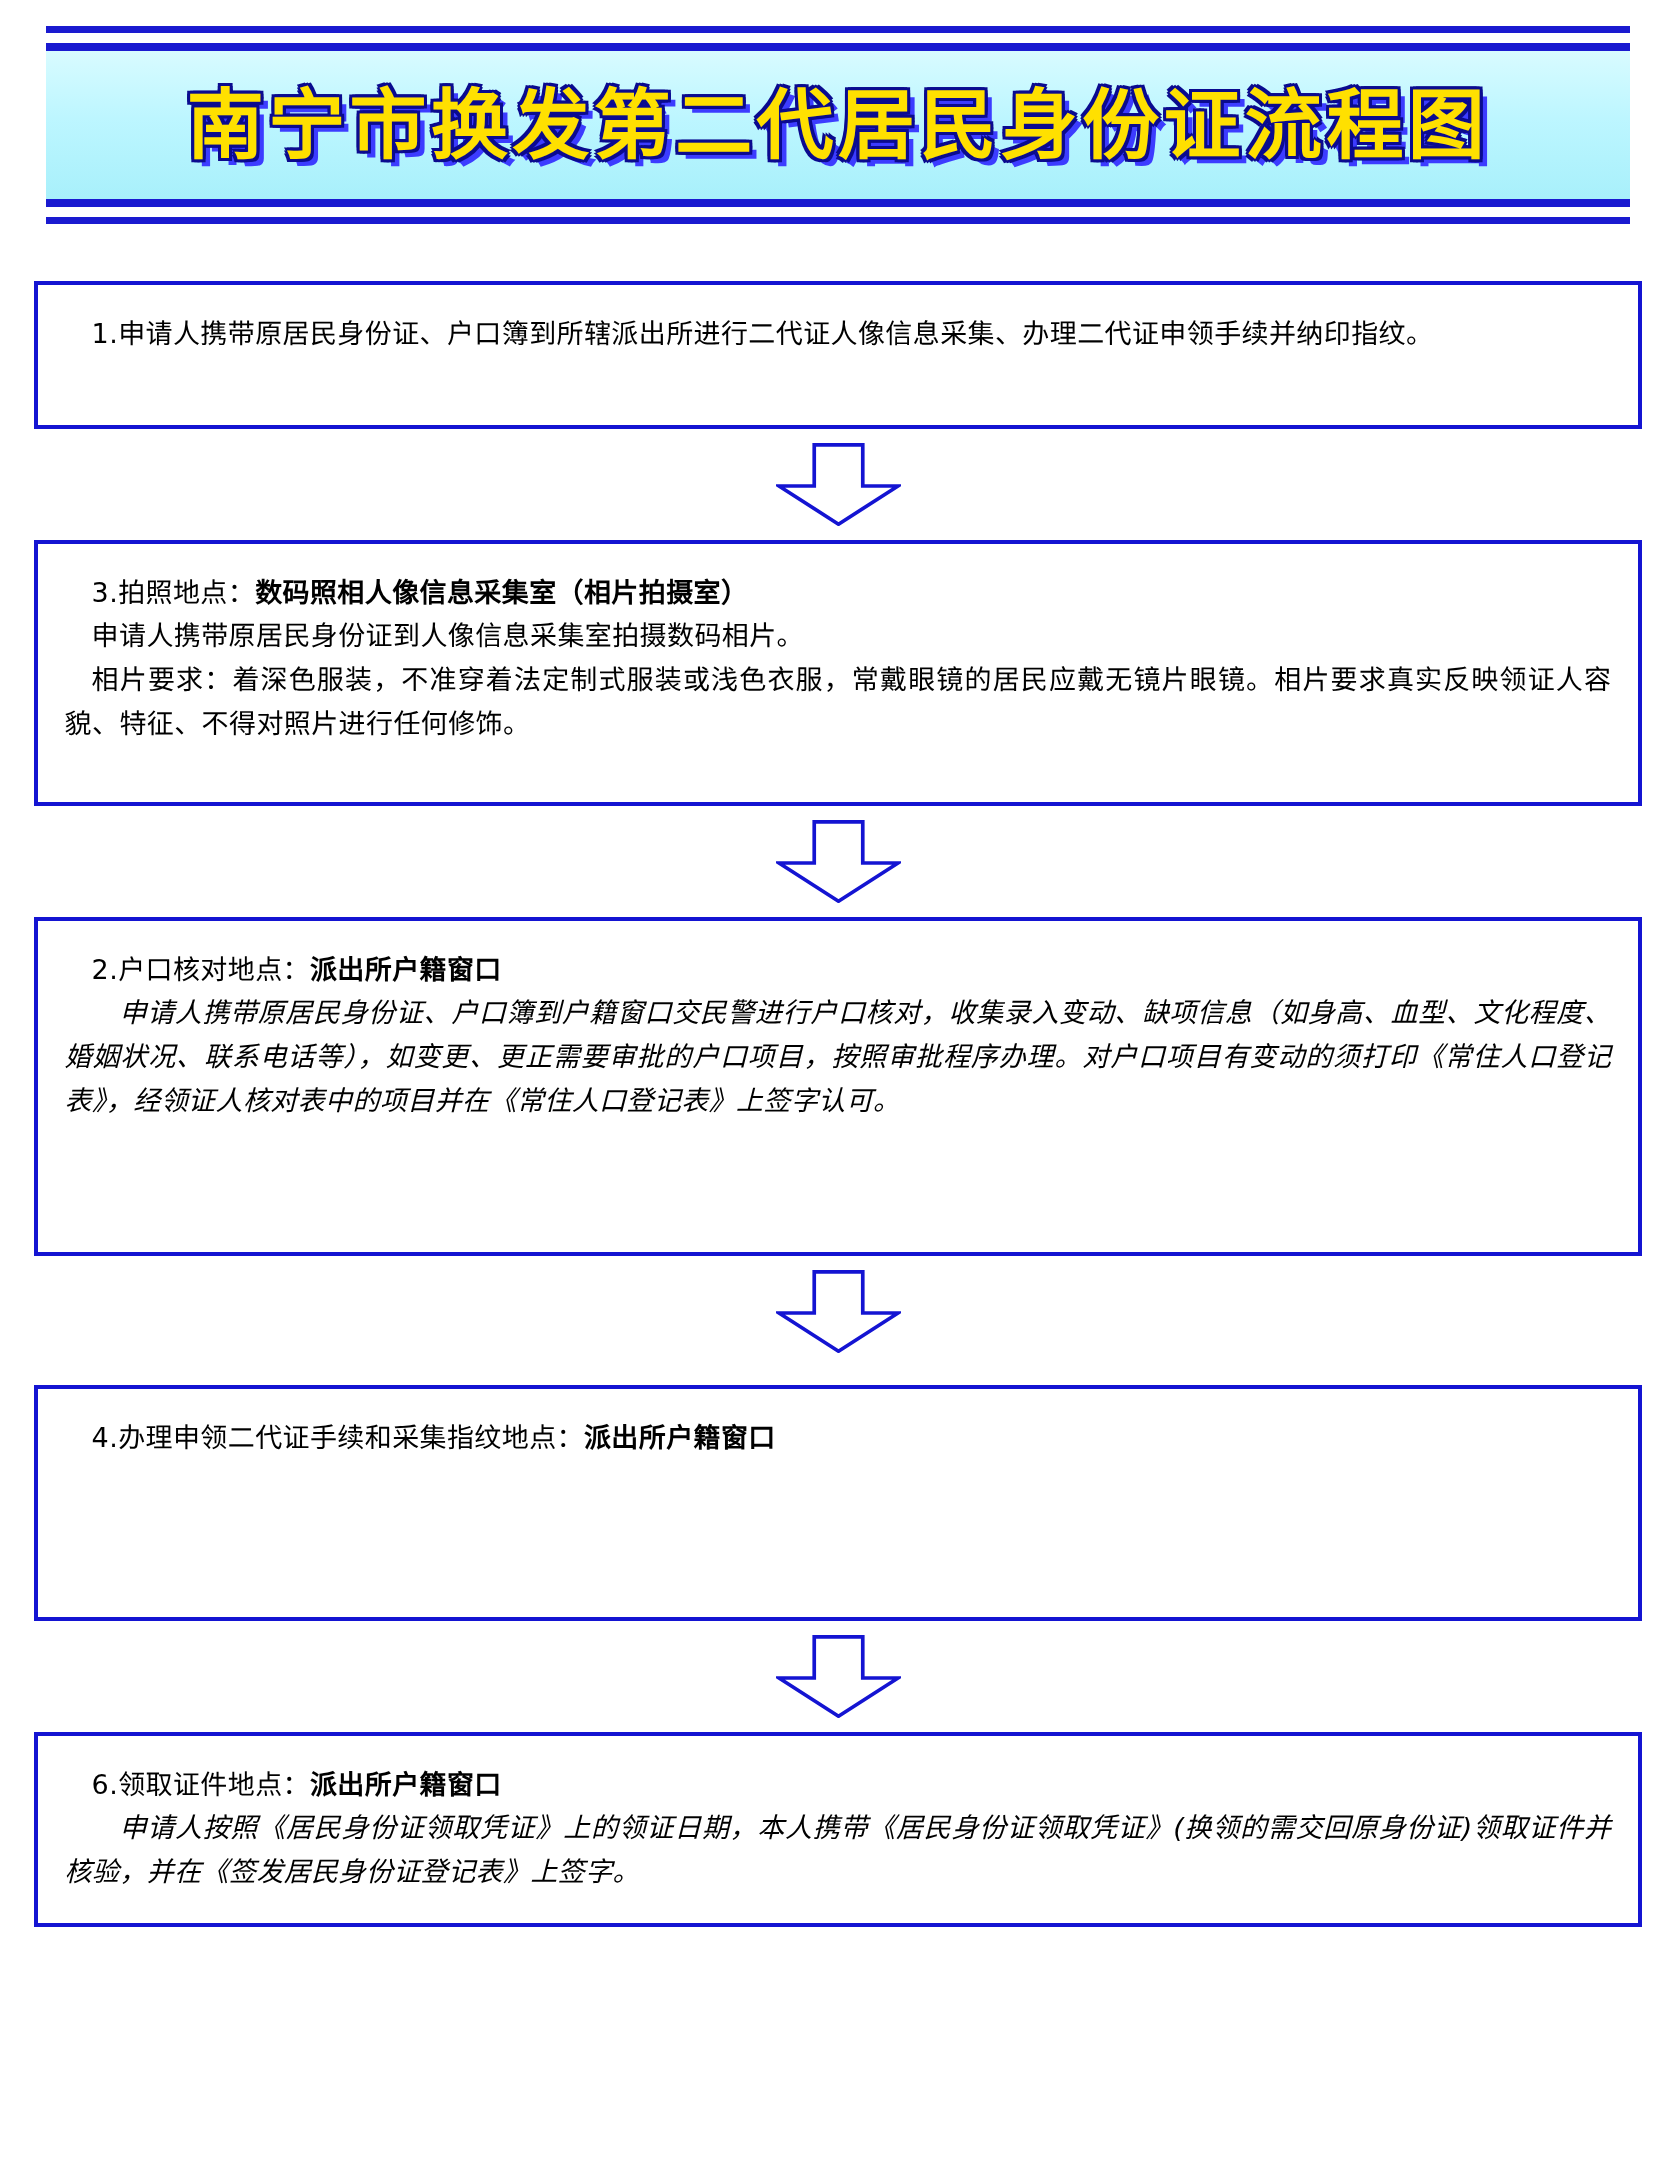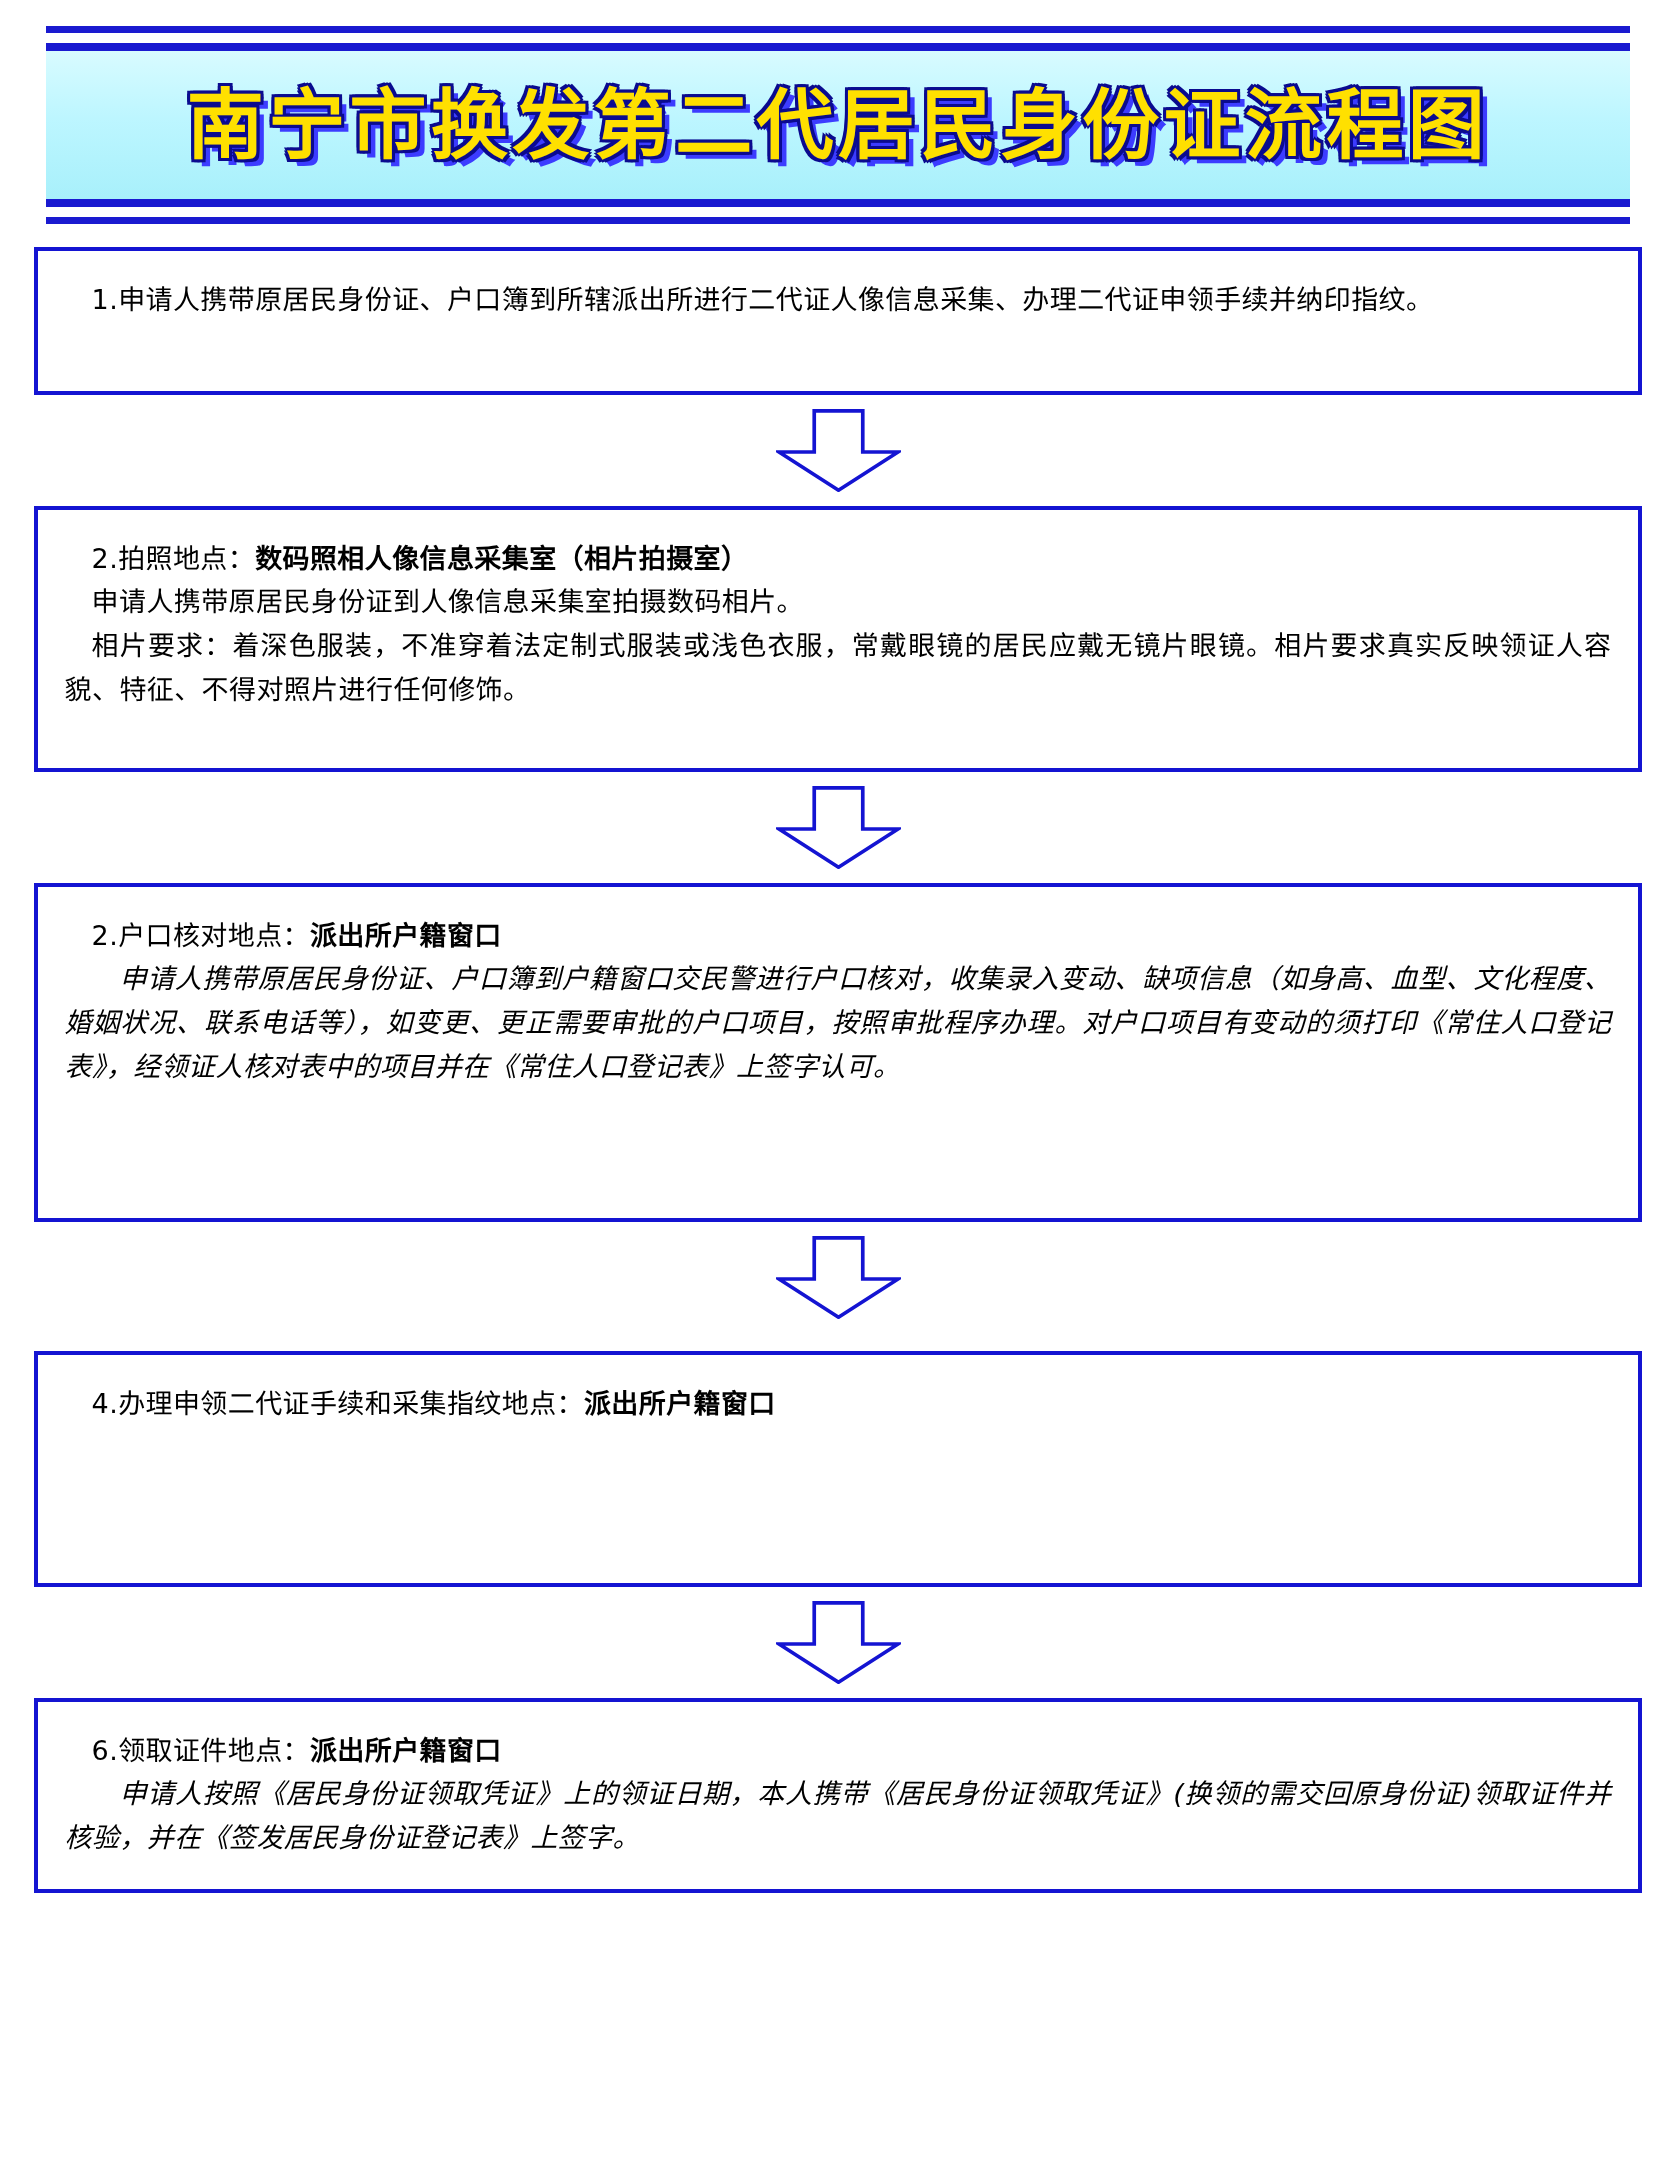--- a/index.html
+++ b/index.html
@@ -63,21 +63,21 @@
       -3px 3px 0 #0b0b8f,
       3px 3px 0 #0b0b8f,
       7.4px 7.4px 0 #3c3cff;
     white-space: nowrap;
     line-height: 1;
   }
 
   
   .flow {
     margin: 0 34px;
-    padding-top: 40px;
+    padding-top: 74px;
   }
 
   .step-box {
     border: 4.4px solid #1414d2;
     background: #ffffff;
     box-sizing: border-box;
     padding: 26.6px 26.6px 29.5px 26.6px;
     color: #000000;
   }
 
@@ -134,21 +134,21 @@
       <p class="step-line indent-small">1.申请人携带原居民身份证、户口簿到所辖派出所进行二代证人像信息采集、办理二代证申领手续并纳印指纹。</p>
     </div>
 
     <div class="arrow-wrap">
       <svg class="arrow" viewBox="0 0 170 112">
         <polygon points="52,2 118,2 118,58 166,58 85,110 4,58 52,58" fill="#ffffff" stroke="#1414d2" stroke-width="5"></polygon>
       </svg>
     </div>
 
     <div class="step-box h2">
-      <p class="step-line indent-small"><span>2.拍照地点：</span><span class="bold-place">数码照相人像信息采集室（相片拍摄室）</span></p>
+      <p class="step-line indent-small"><span>3.拍照地点：</span><span class="bold-place">数码照相人像信息采集室（相片拍摄室）</span></p>
       <p class="step-line indent-small">申请人携带原居民身份证到人像信息采集室拍摄数码相片。</p>
       <p class="step-line indent-small">相片要求：着深色服装，不准穿着法定制式服装或浅色衣服，常戴眼镜的居民应戴无镜片眼镜。相片要求真实反映领证人容貌、特征、不得对照片进行任何修饰。</p>
     </div>
 
     <div class="arrow-wrap">
       <svg class="arrow" viewBox="0 0 170 112">
         <polygon points="52,2 118,2 118,58 166,58 85,110 4,58 52,58" fill="#ffffff" stroke="#1414d2" stroke-width="5"></polygon>
       </svg>
     </div>
 

